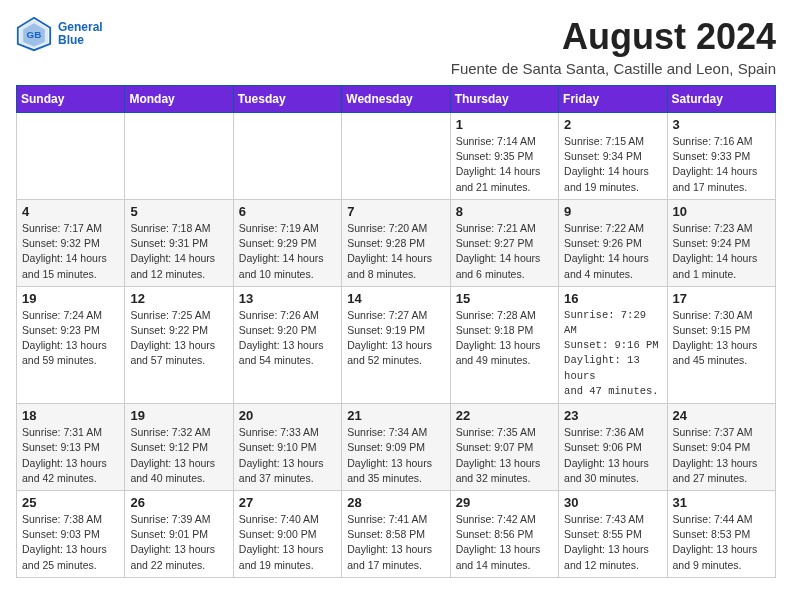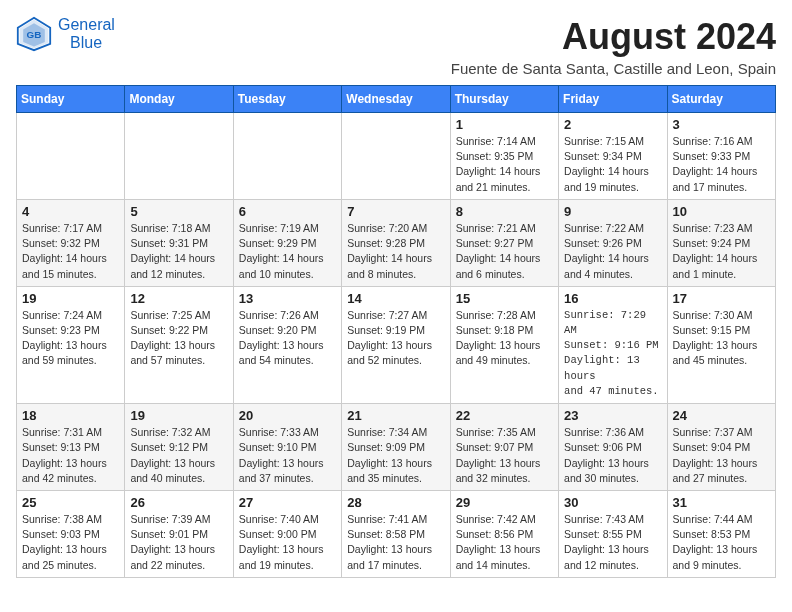--- a/index.html
+++ b/index.html
@@ -15,22 +15,22 @@
       align-items: flex-start;
       justify-content: space-between;
       margin-bottom: 4px;
     }
     .logo {
       display: flex;
       align-items: center;
       gap: 6px;
     }
     .logo-text {
-      font-size: 16px;
-      font-weight: normal;
+      font-size: 12px;
+      font-weight: bold;
       color: #1a1a2e;
       line-height: 1.1;
     }
     .logo-text span { color: #1565c0; }
     .logo-icon {
       width: 36px;
       height: 36px;
     }
     .title-block {
       text-align: right;
@@ -45,21 +45,21 @@
       color: #444;
       margin-top: 2px;
     }
     .calendar {
       width: 100%;
       border-collapse: collapse;
       margin-top: 8px;
       font-size: 11px;
     }
     .calendar thead th {
-      background: #3b82f6;
+      background: #6d28d9;
       color: #fff;
       padding: 6px 4px;
       text-align: left;
       font-size: 12px;
       font-weight: bold;
       border: 1px solid #1055a0;
     }
     .calendar tbody td {
       border: 1px solid #ccc;
       vertical-align: top;
@@ -92,21 +92,21 @@
 <div class="header">
   <div class="logo">
     <svg class="logo-icon" viewBox="0 0 40 40" xmlns="http://www.w3.org/2000/svg">
       <polygon points="20,4 36,14 36,30 20,36 4,30 4,14" fill="#1565c0" opacity="0.15"></polygon>
       <polygon points="20,2 38,13 38,31 20,38 2,31 2,13" fill="none" stroke="#1565c0" stroke-width="2"></polygon>
       <polygon points="20,8 32,15 32,29 20,34 8,29 8,15" fill="#1565c0" opacity="0.3"></polygon>
       <text x="20" y="24" text-anchor="middle" font-size="11" fill="#1565c0" font-weight="bold">GB</text>
     </svg>
     <div class="logo-text">
       <div><span>General</span></div>
-      <div><span style="color:#1565c0;margin-left:12px;">Blue</span></div>
+      <div><span style="color:#1565c0;">Blue</span></div>
     </div>
   </div>
   <div class="title-block">
     <div class="main-title">August 2024</div>
     <div class="subtitle">Fuente de Santa Santa, Castille and Leon, Spain</div>
   </div>
 </div>
 
 <table class="calendar">
   <thead>

